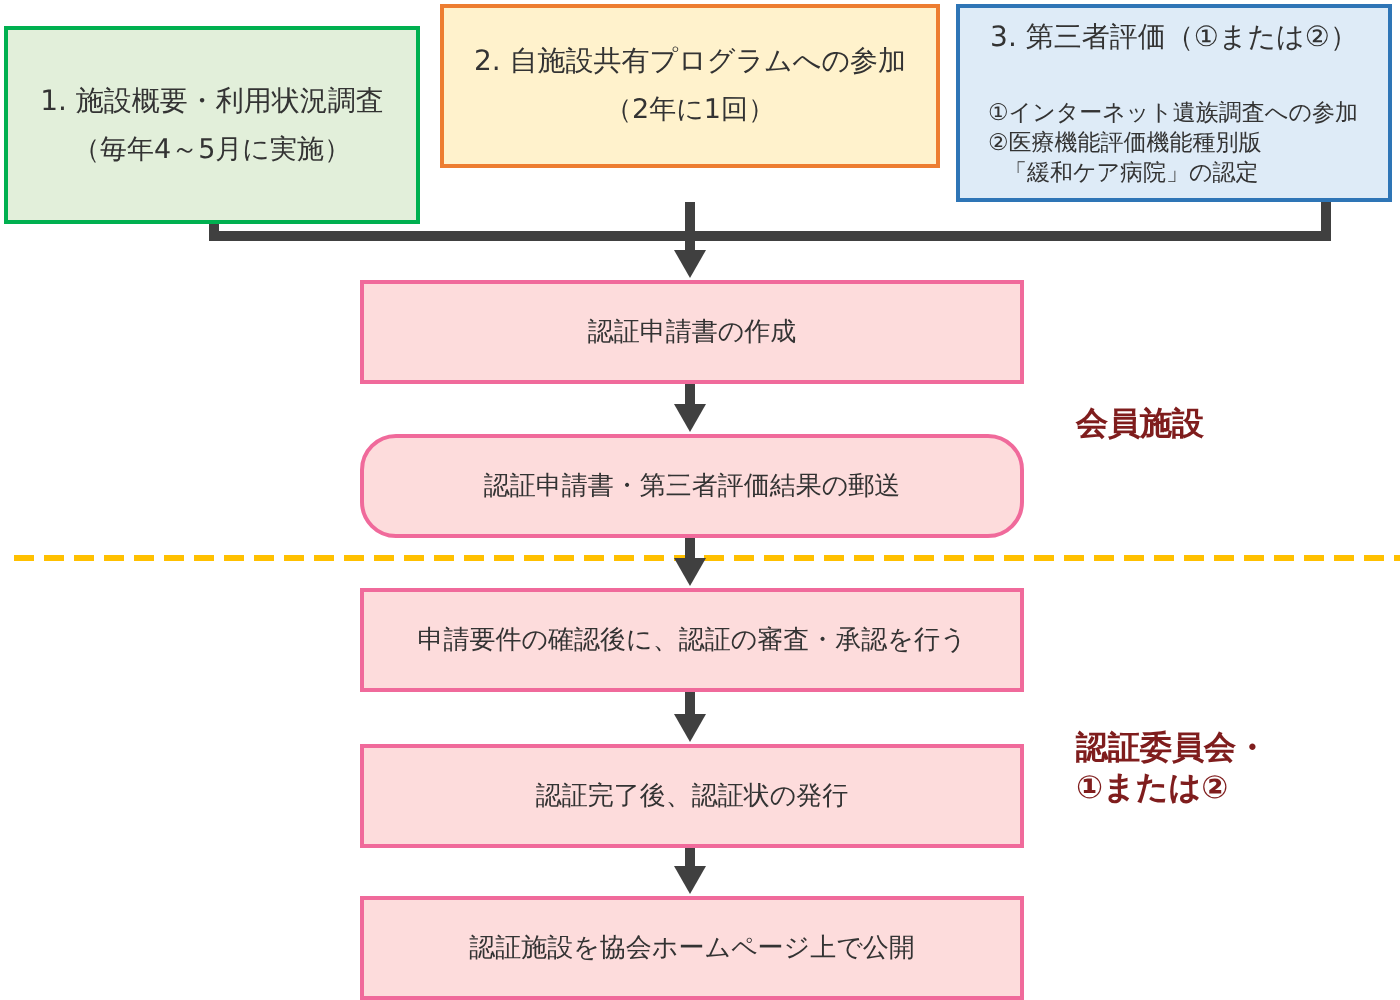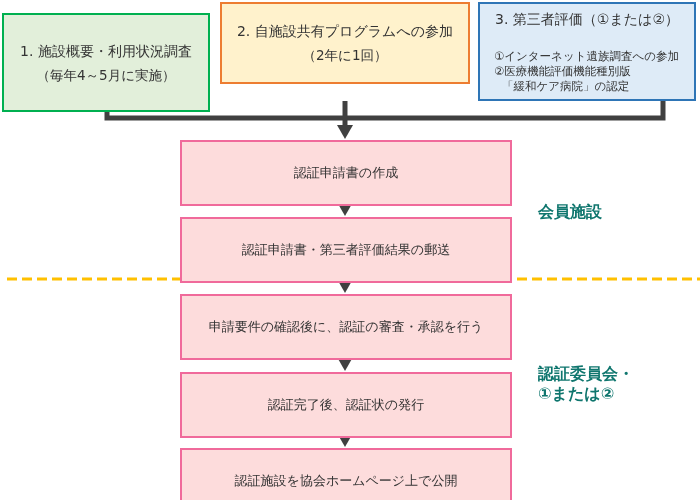--- a/index.html
+++ b/index.html
@@ -8,29 +8,29 @@
   .box { position: absolute; box-sizing: border-box; display: flex; flex-direction: column;
          align-items: center; justify-content: center; text-align: center; }
   .top1 { left: 2px; top: 2px; width: 208px; height: 99px; background: #e2efda; border: 2px solid #00b050; margin-top: 11px; }
   .top2 { left: 220px; top: 2px; width: 250px; height: 82px; background: #fff2cc; border: 2px solid #ed7d31; }
   .top3 { left: 478px; top: 2px; width: 218px; height: 99px; background: #deebf7; border: 2px solid #2e75b6; }
   .top-title { font-size: 14px; line-height: 24px; }
   .top-sub { font-size: 13.5px; line-height: 24px; }
   .t3-title { font-size: 14px; line-height: 20px; margin-bottom: 20px; }
   .t3-line { font-size: 11.5px; line-height: 15px; text-align: center; align-self: flex-start; padding-left: 14px; }
   .t3-line.indent { padding-left: 22px; }
-  .step { position: absolute; left: 180px; width: 332px; height: 66px; box-sizing: border-box;
+  .step { position: absolute; left: 180px; width: 332px; height: 52px; box-sizing: border-box;
           background: #fddcdc; border: 2px solid #f06a9b; display: flex; align-items: center;
           justify-content: center; font-size: 13px; color: #333333; }
   .s1 { top: 140px; }
-  .s2 { top: 217px; }
+  .s2 { top: 217px; border-radius: 18px; }
   .s3 { top: 294px; }
   .s4 { top: 372px; }
   .s5 { top: 448px; }
-  .side-label { position: absolute; color: #0f766e; font-weight: bold; font-size: 16px; line-height: 20px; }
+  .side-label { position: absolute; color: #7f1d1d; font-weight: bold; font-size: 16px; line-height: 20px; }
   .lbl1 { left: 538px; top: 202px; }
   .lbl2 { left: 538px; top: 364px; }
   svg.connectors { position: absolute; left: 0; top: 0; width: 700px; height: 500px; pointer-events: none; }
 </style>
 </head>
 <body>
 
 <svg class="connectors" viewBox="0 0 700 500">
 
   <polyline points="107,101 107,118 663,118 663,101" fill="none" stroke="#404040" stroke-width="5"></polyline>

